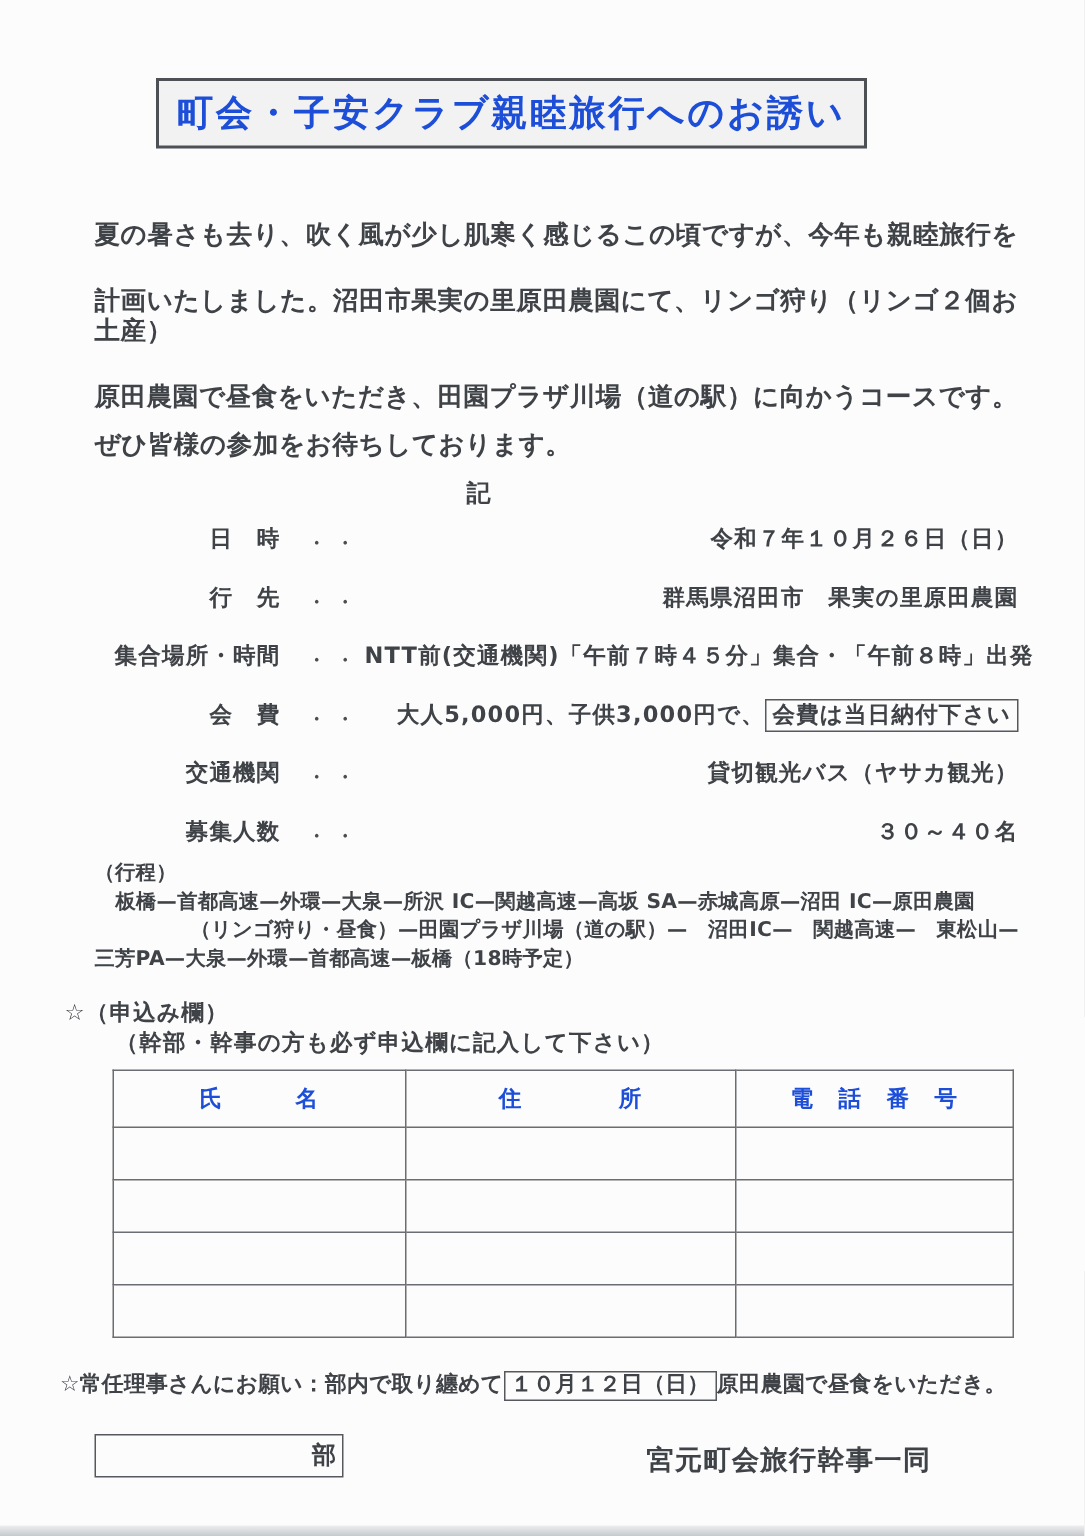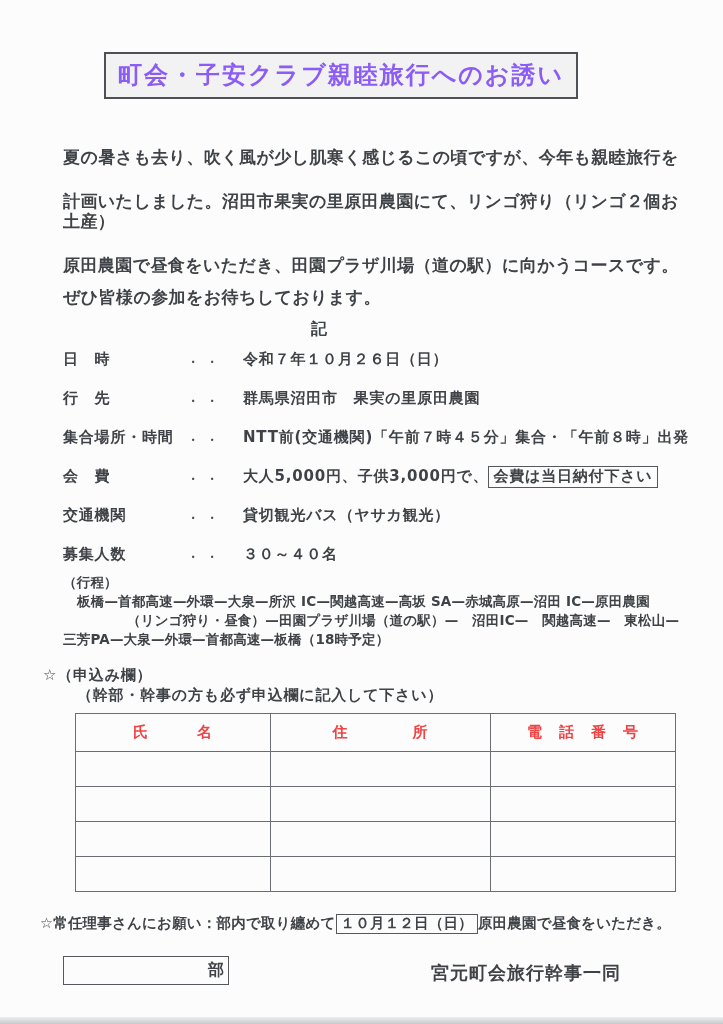--- a/index.html
+++ b/index.html
@@ -14,39 +14,39 @@
   }
   .content{padding:0 44px 0 63px;}
 
   
   .title-row{padding-top:52px;text-align:center;}
   .title-box{
     display:inline-block;
     transform:translateX(-30px);
     border:2px solid #4d5054;
     background:#f2f2f3;
-    color:#8b5cf6;
+    color:#1d4ed8;
     font-size:24px;font-weight:700;letter-spacing:2px;
     padding:5px 12px 6px;
     white-space:nowrap;
   }
 
   
   .intro{margin-top:48px;font-size:17px;font-weight:600;letter-spacing:0.4px;}
   .intro p{margin:0 0 24px;line-height:20px;}
   .intro p:nth-child(3){margin-bottom:12px;}
   .intro p:nth-child(4){margin-bottom:0;}
 
   .ki{margin-top:12px;text-align:center;font-size:16px;font-weight:700;
       transform:translateX(-52px);line-height:20px;}
 
   
   .details{margin-top:10px;}
   .drow{display:flex;align-items:flex-start;font-size:15px;font-weight:600;
-        letter-spacing:0.8px;line-height:20px;margin-bottom:16px;white-space:nowrap;}
+        letter-spacing:0.8px;line-height:20px;margin-bottom:16px;white-space:nowrap;text-align:right;}
   .dlabel{width:124px;flex:none;}
   .ddots{width:56px;flex:none;font-size:12px;letter-spacing:7px;padding-top:3px;color:#4a4d51;}
   .dvalue{flex:1;}
   .boxed{border:1.5px solid #55585c;padding:0 4px 2px;white-space:nowrap;}
 
   
   .route{margin-top:-10px;font-size:13.5px;font-weight:600;letter-spacing:0.2px;}
   .route-h{margin:0 0 0 0;line-height:19px;}
   .route-line{margin:0;line-height:19px;white-space:nowrap;}
   .route-l1{margin-left:14px;}
@@ -62,21 +62,21 @@
     margin:8px 0 0 12px;
     width:600px;border-collapse:collapse;table-layout:fixed;
     background:transparent;
   }
   .app-table col.c1{width:195px;}
   .app-table col.c2{width:220px;}
   .app-table col.c3{width:185px;}
   .app-table th,.app-table td{border:1.4px solid #6a6d71;box-sizing:border-box;}
   .app-table thead th{
     height:38px;font-size:15px;font-weight:700;letter-spacing:1px;
-    text-align:center;vertical-align:middle;color:#ef4444;white-space:pre;
+    text-align:center;vertical-align:middle;color:#1d4ed8;white-space:pre;
   }
   .app-table tbody td{height:35px;}
 
   
   .footer-note{margin:20px 0 0 -23px;font-size:14.5px;font-weight:700;
                letter-spacing:0.2px;line-height:22px;white-space:nowrap;}
   .bottom-row{display:flex;justify-content:space-between;align-items:flex-start;
               margin-top:22px;padding-right:58px;}
   .division-box{
     width:166px;height:29px;border:1.6px solid #55585c;box-sizing:border-box;

